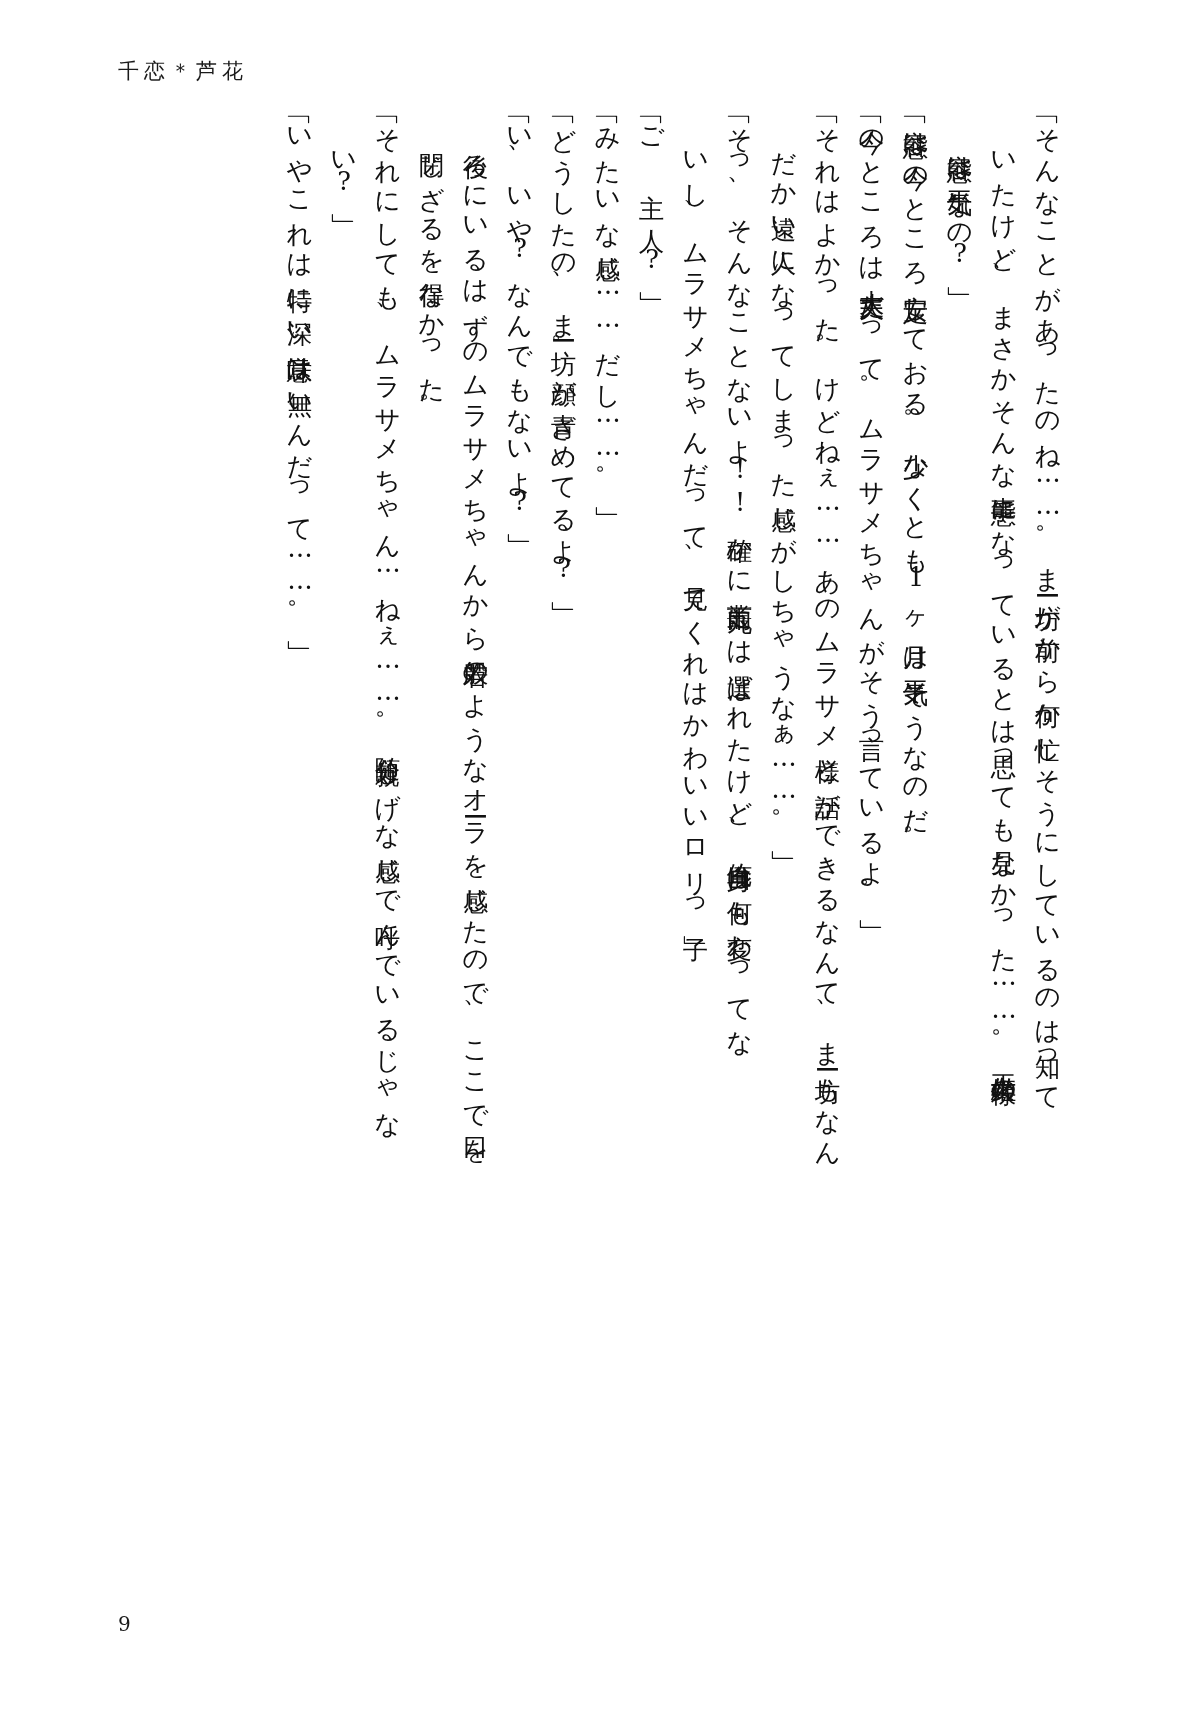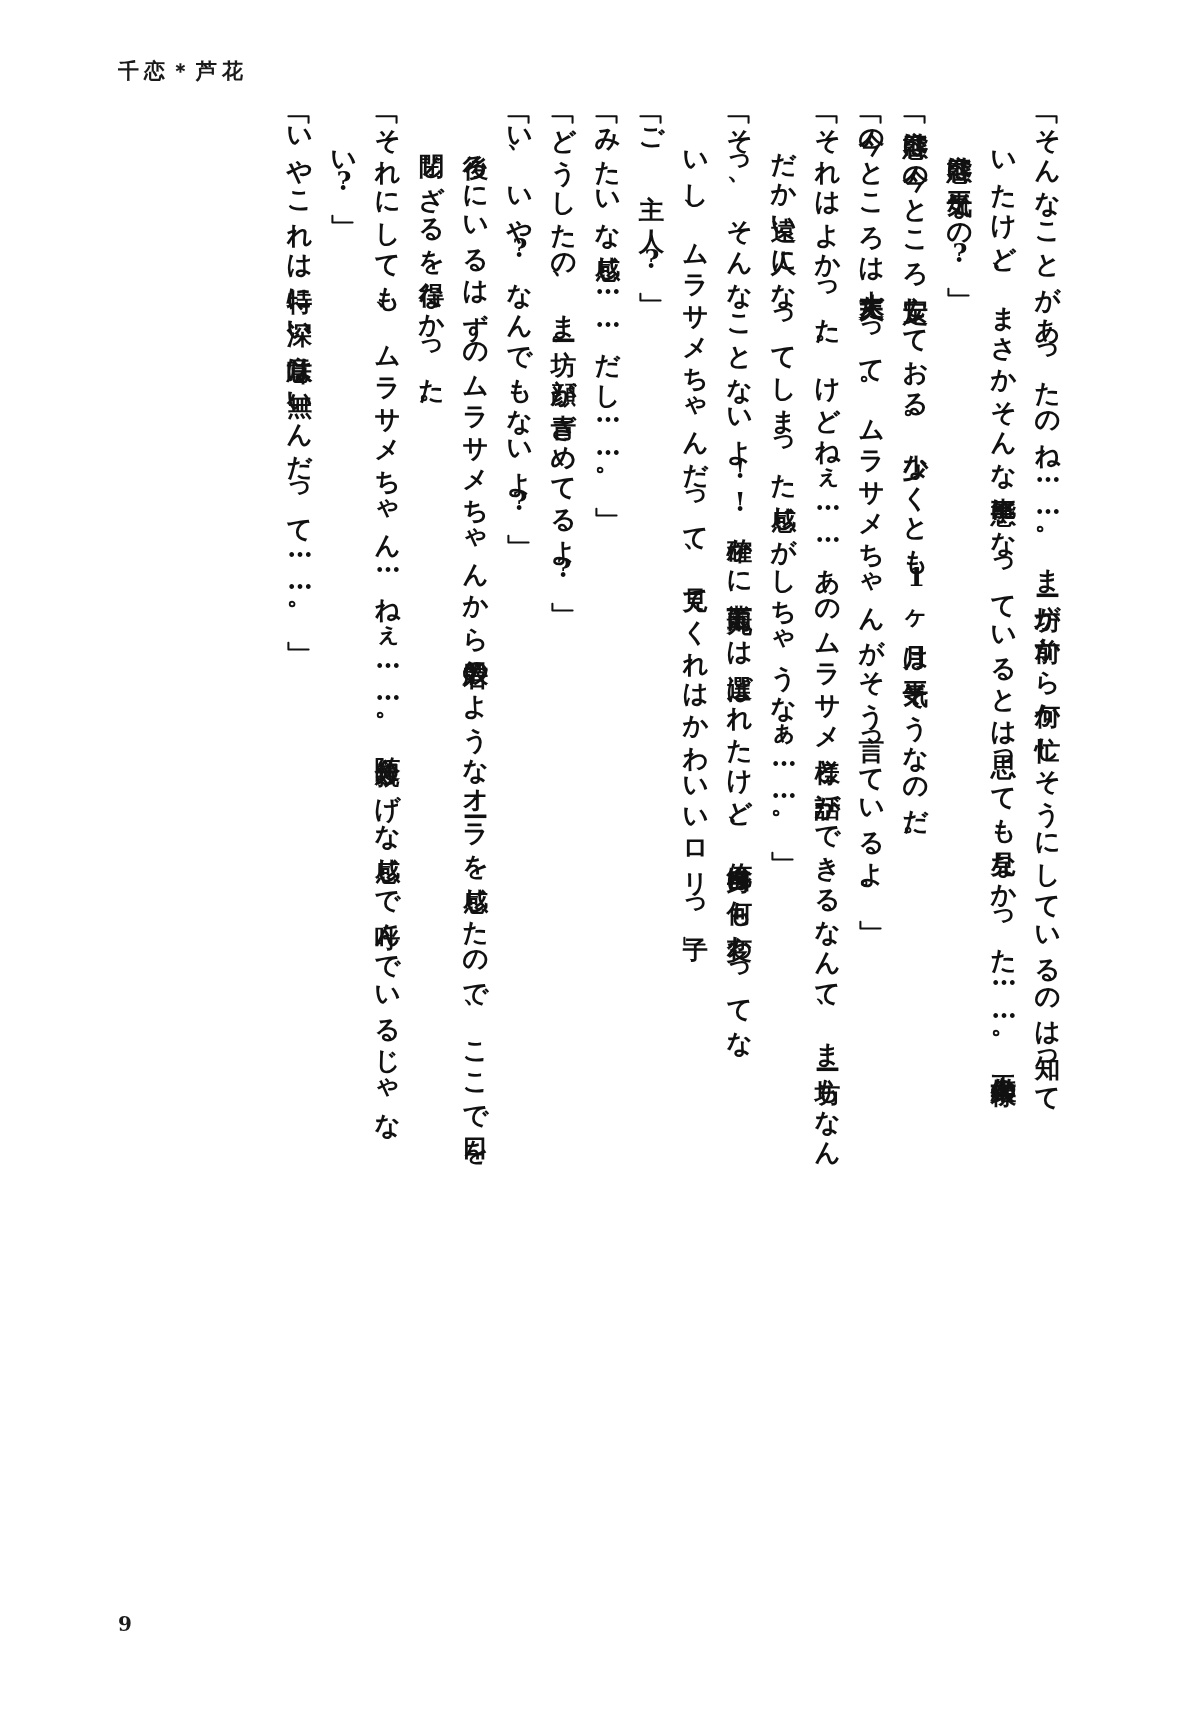--- a/index.html
+++ b/index.html
@@ -16,21 +16,20 @@
     overflow: hidden;
   }
 
   .page {
     position: absolute;
     left: 0;
     top: 0;
     width: 1200px;
     height: 1720px;
     box-sizing: border-box;
-    font-weight: bold;
   }
 
   
   .running-head {
     position: absolute;
     left: 118px;
     top: 57px;
     font-size: 21px;
     letter-spacing: 5px;
     color: #1a1a1a;

